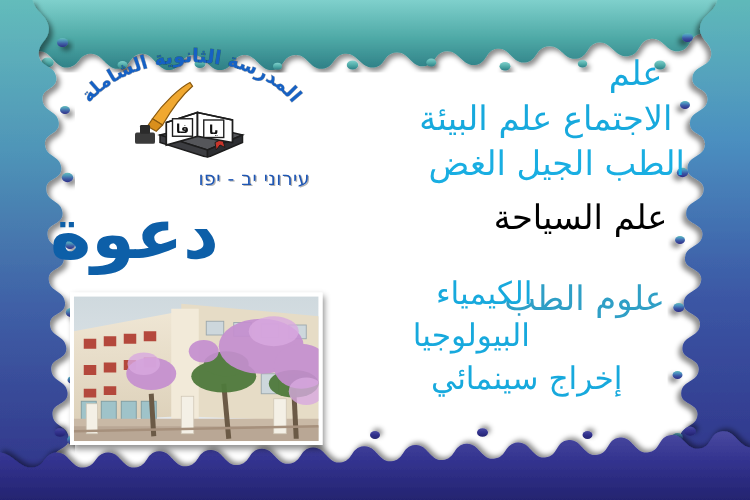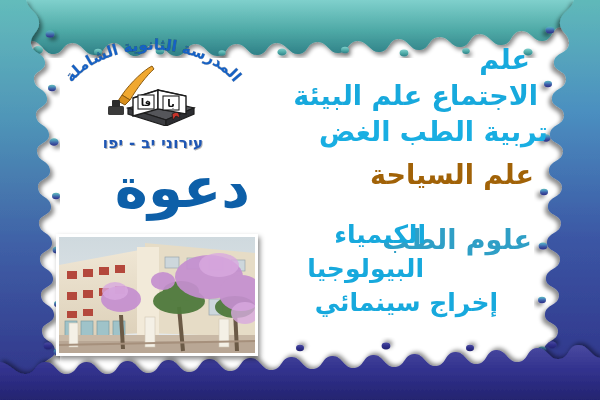--- a/index.html
+++ b/index.html
@@ -16,45 +16,45 @@
   .edge-top{top:0;left:0;width:600px;height:58px;}
   .edge-bottom{bottom:0;left:0;width:600px;height:72px;}
   .edge-left{top:0;left:0;width:60px;height:400px;}
   .edge-right{top:0;right:0;width:66px;height:400px;}
 
   
   .logo{position:absolute;left:58px;top:34px;width:190px;height:115px;}
   .logo-arc{position:absolute;left:0;top:0;width:190px;height:66px;}
   .logo-arc text{font-family:"DejaVu Sans","Liberation Sans",sans-serif;
         font-size:15px;font-weight:bold;fill:#1661c4;}
-  .logo-heb{position:absolute;left:0;bottom:-3px;width:190px;text-align:center;
-        font-size:15px;font-weight:bold;color:#1e56b4;letter-spacing:.4px;
+  .logo-heb{position:absolute;left:0;bottom:-3px;width:190px;text-align:right;
+        font-size:15px;font-weight:normal;color:#1e56b4;letter-spacing:.4px;
         text-shadow:1px 1px 0 rgba(0,0,0,.30);}
   .logo-art{position:absolute;left:42px;top:30px;width:106px;height:62px;}
 
   
-  .headline{position:absolute;left:40px;top:160px;width:210px;text-align:right;
+  .headline{position:absolute;left:40px;top:160px;width:210px;text-align:left;
        font-size:56px;line-height:1;font-weight:bold;color:#0d5fa8;
        letter-spacing:1px;}
 
   
   .photo{position:absolute;left:56px;top:234px;width:196px;height:116px;
        background:#fff;border:3px solid #ffffff;
        box-shadow:2px 3px 5px rgba(0,0,0,.45);overflow:hidden;}
   .photo svg{display:block;width:100%;height:100%;}
 
   
   .subjects{position:absolute;right:46px;top:46px;width:290px;height:300px;}
   .subj{position:absolute;white-space:nowrap;color:#17a9dd;
-        font-weight:700;line-height:1;
+        font-weight:400;line-height:1;
         font-family:"DejaVu Sans","Liberation Sans",sans-serif;}
   .s1{right:24px; top:0;   font-size:27px;}
   .s2{right:16px;    top:36px;font-size:27px;}
   .s3{right:6px;  top:72px;font-size:27px;color:#19aee2;}
-  .s4{right:20px; top:115px;font-size:27px;color:#a16207;}
+  .s4{right:20px; top:115px;font-size:27px;color:#000000;}
   .s5{right:22px; top:180px;font-size:27px;color:#2f9fc6;}
   .s6{right:128px;top:176px;font-size:25px;}
   .s7{right:130px;top:210px;font-size:25px;margin-left:27px;}
   .s8{right:56px; top:244px;font-size:25px;}
 </style>
 </head>
 <body>
 
 <div id="poster">
 
@@ -326,21 +326,21 @@
         <ellipse cx="186" cy="76" rx="14" ry="11"></ellipse>
       </g>
 
       <path d="M0,108 L196,104" stroke="#a6907c" stroke-width="2" fill="none"></path>
     </svg>
   </div>
 
   <div class="subjects">
     <div class="subj s1">علم</div>
     <div class="subj s2">الاجتماع علم البيئة</div>
-    <div class="subj s3">تربية الطب الغض</div>
+    <div class="subj s3">الطب الجيل الغض</div>
     <div class="subj s4">علم السياحة</div>
     <div class="subj s5">علوم الطب</div>
     <div class="subj s6">الكيمياء</div>
     <div class="subj s7">البيولوجيا</div>
     <div class="subj s8">إخراج سينمائي</div>
   </div>
 
 </div>
 
 </body></html>

